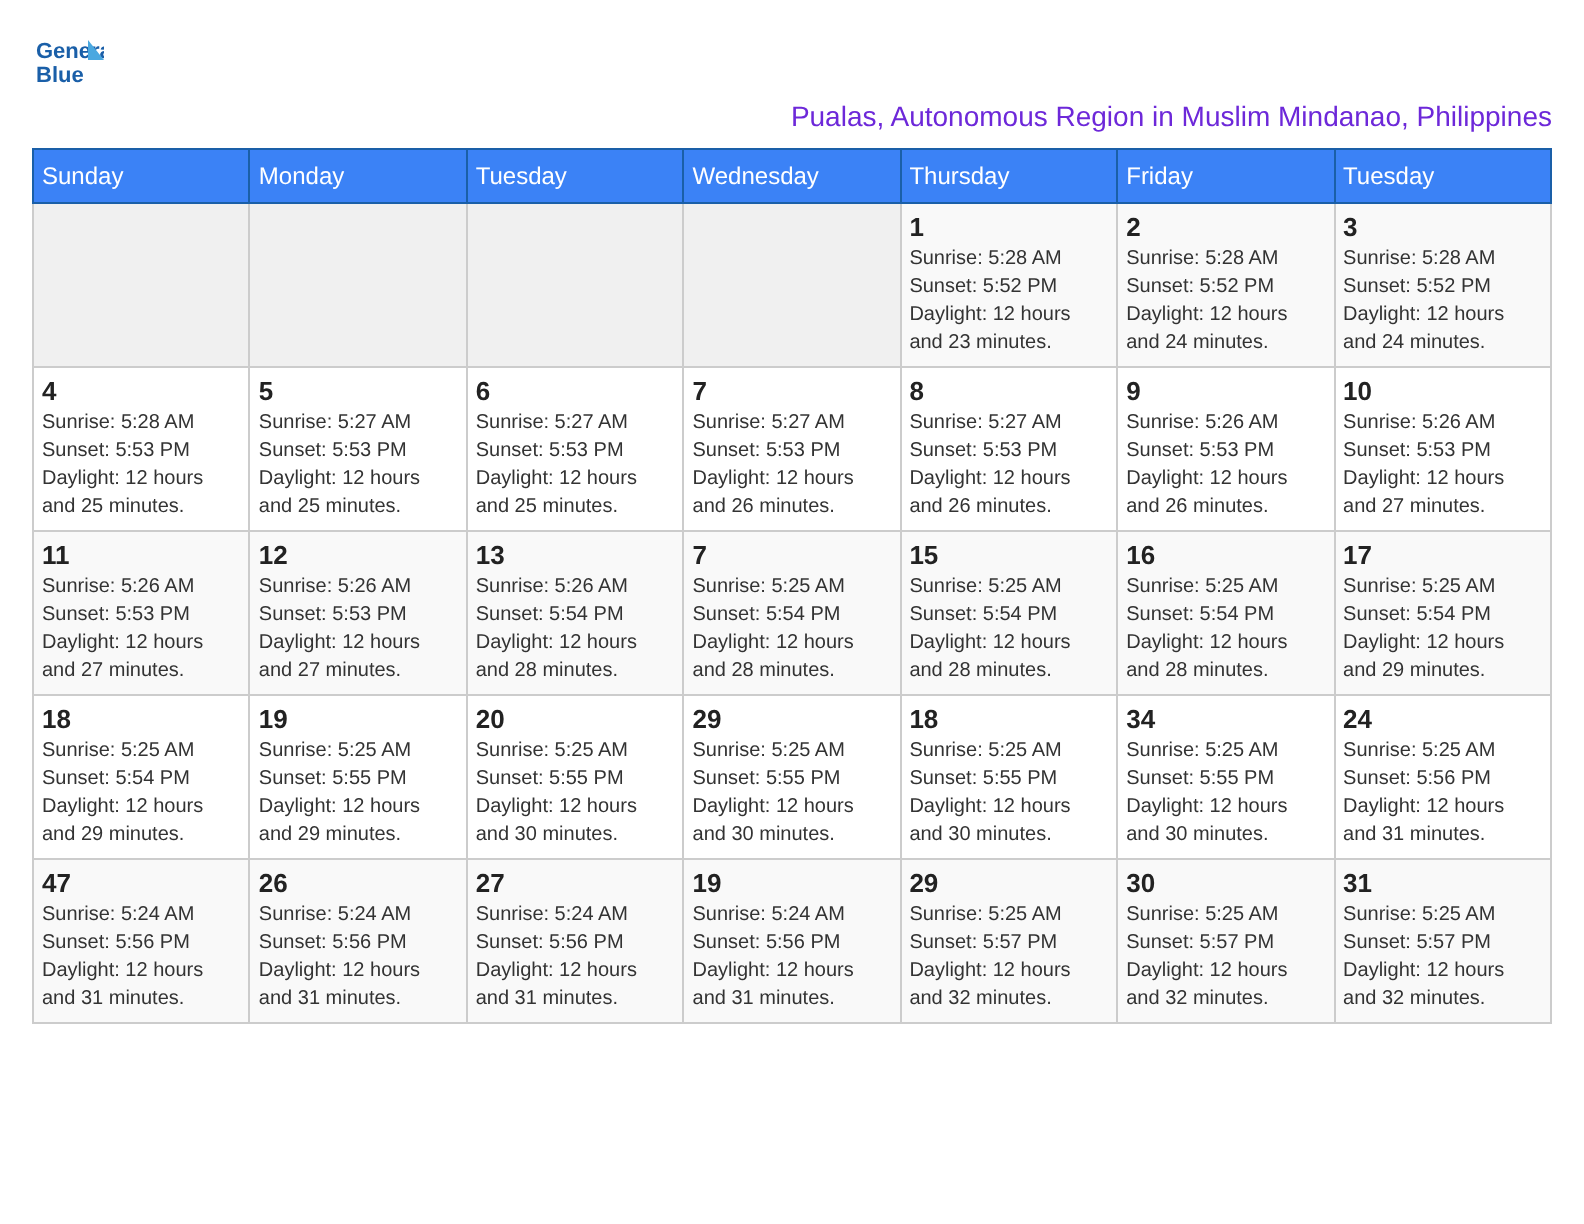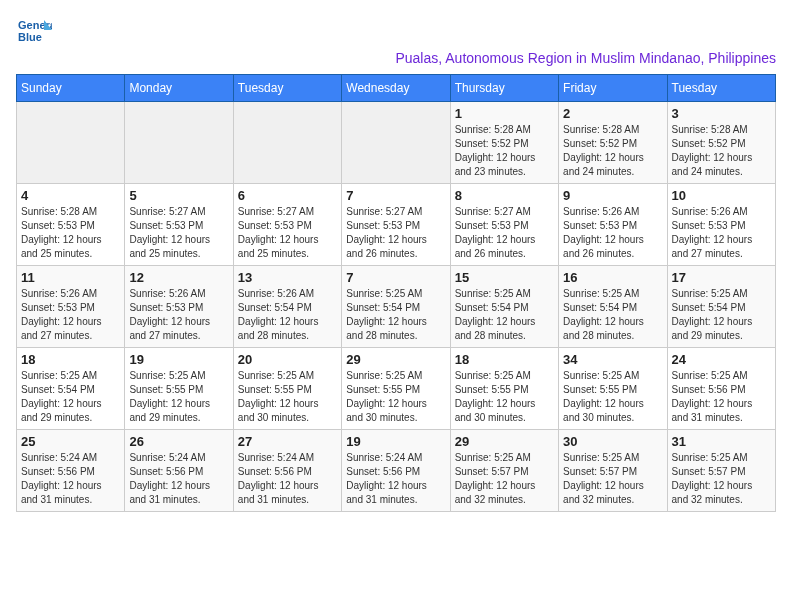--- a/index.html
+++ b/index.html
@@ -284,21 +284,21 @@
         <td>
           <span class="day-number">24</span>
           <div class="day-info" style="white-space: pre-line;">Sunrise: 5:25 AM
 Sunset: 5:56 PM
 Daylight: 12 hours
 and 31 minutes.</div>
         </td>
       </tr>
       <tr>
         <td>
-          <span class="day-number">25</span>
+          <span class="day-number">47</span>
           <div class="day-info" style="white-space: pre-line;">Sunrise: 5:24 AM
 Sunset: 5:56 PM
 Daylight: 12 hours
 and 31 minutes.</div>
         </td>
         <td>
           <span class="day-number">26</span>
           <div class="day-info" style="white-space: pre-line;">Sunrise: 5:24 AM
 Sunset: 5:56 PM
 Daylight: 12 hours

